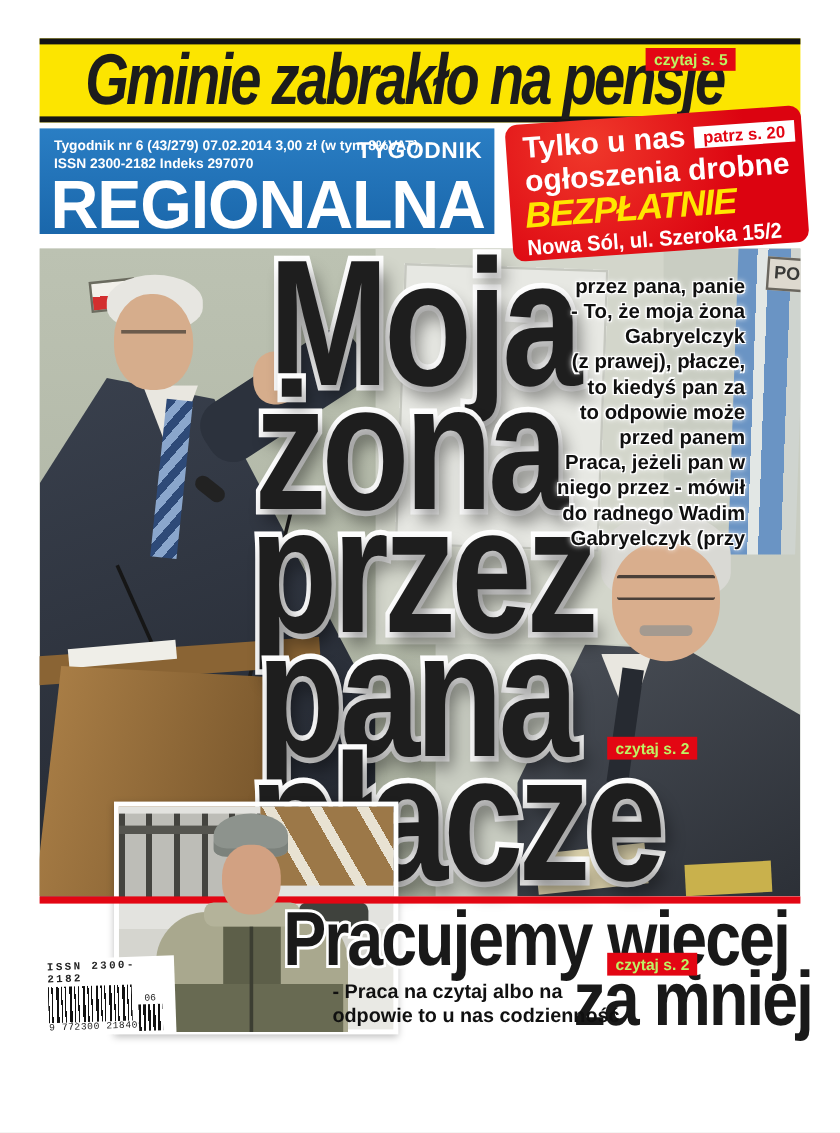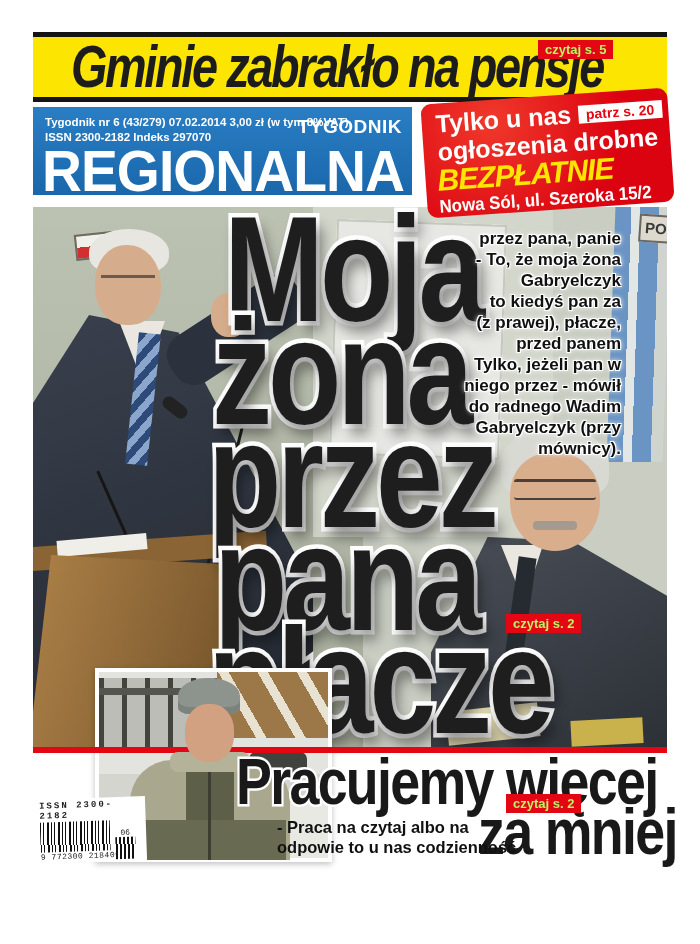--- a/index.html
+++ b/index.html
@@ -225,28 +225,28 @@
 <div class="hw hw2">żona</div>
 <div class="hw hw3">przez</div>
 <div class="hw hw4">pana</div>
 <div class="hw hw5">płacze</div>
 <div class="badge badge-s3">czytaj s. 2</div>
 
 <div class="abs quote">
   <div>przez pana, panie</div>
   <div>- To, że moja żona</div>
   <div>Gabryelczyk</div>
+  <div>(z prawej), płacze,</div>
   <div>to kiedyś pan za</div>
-  <div>(z prawej), płacze,</div>
+  <div>to odpowie może</div>
   <div>przed panem</div>
-  <div>Tylko, jeżeli pan w</div>
+  <div>Praca, jeżeli pan w</div>
   <div>niego przez - mówił</div>
   <div>do radnego Wadim</div>
   <div>Gabryelczyk (przy</div>
-  <div>mównicy).</div>
 </div>
 
 <div class="abs redline"></div>
 
 <div class="abs inset">
   <div class="fence"></div>
   <div class="fence-rail"></div>
   <div class="kiosk"></div>
   <div class="car"></div>
 </div>

